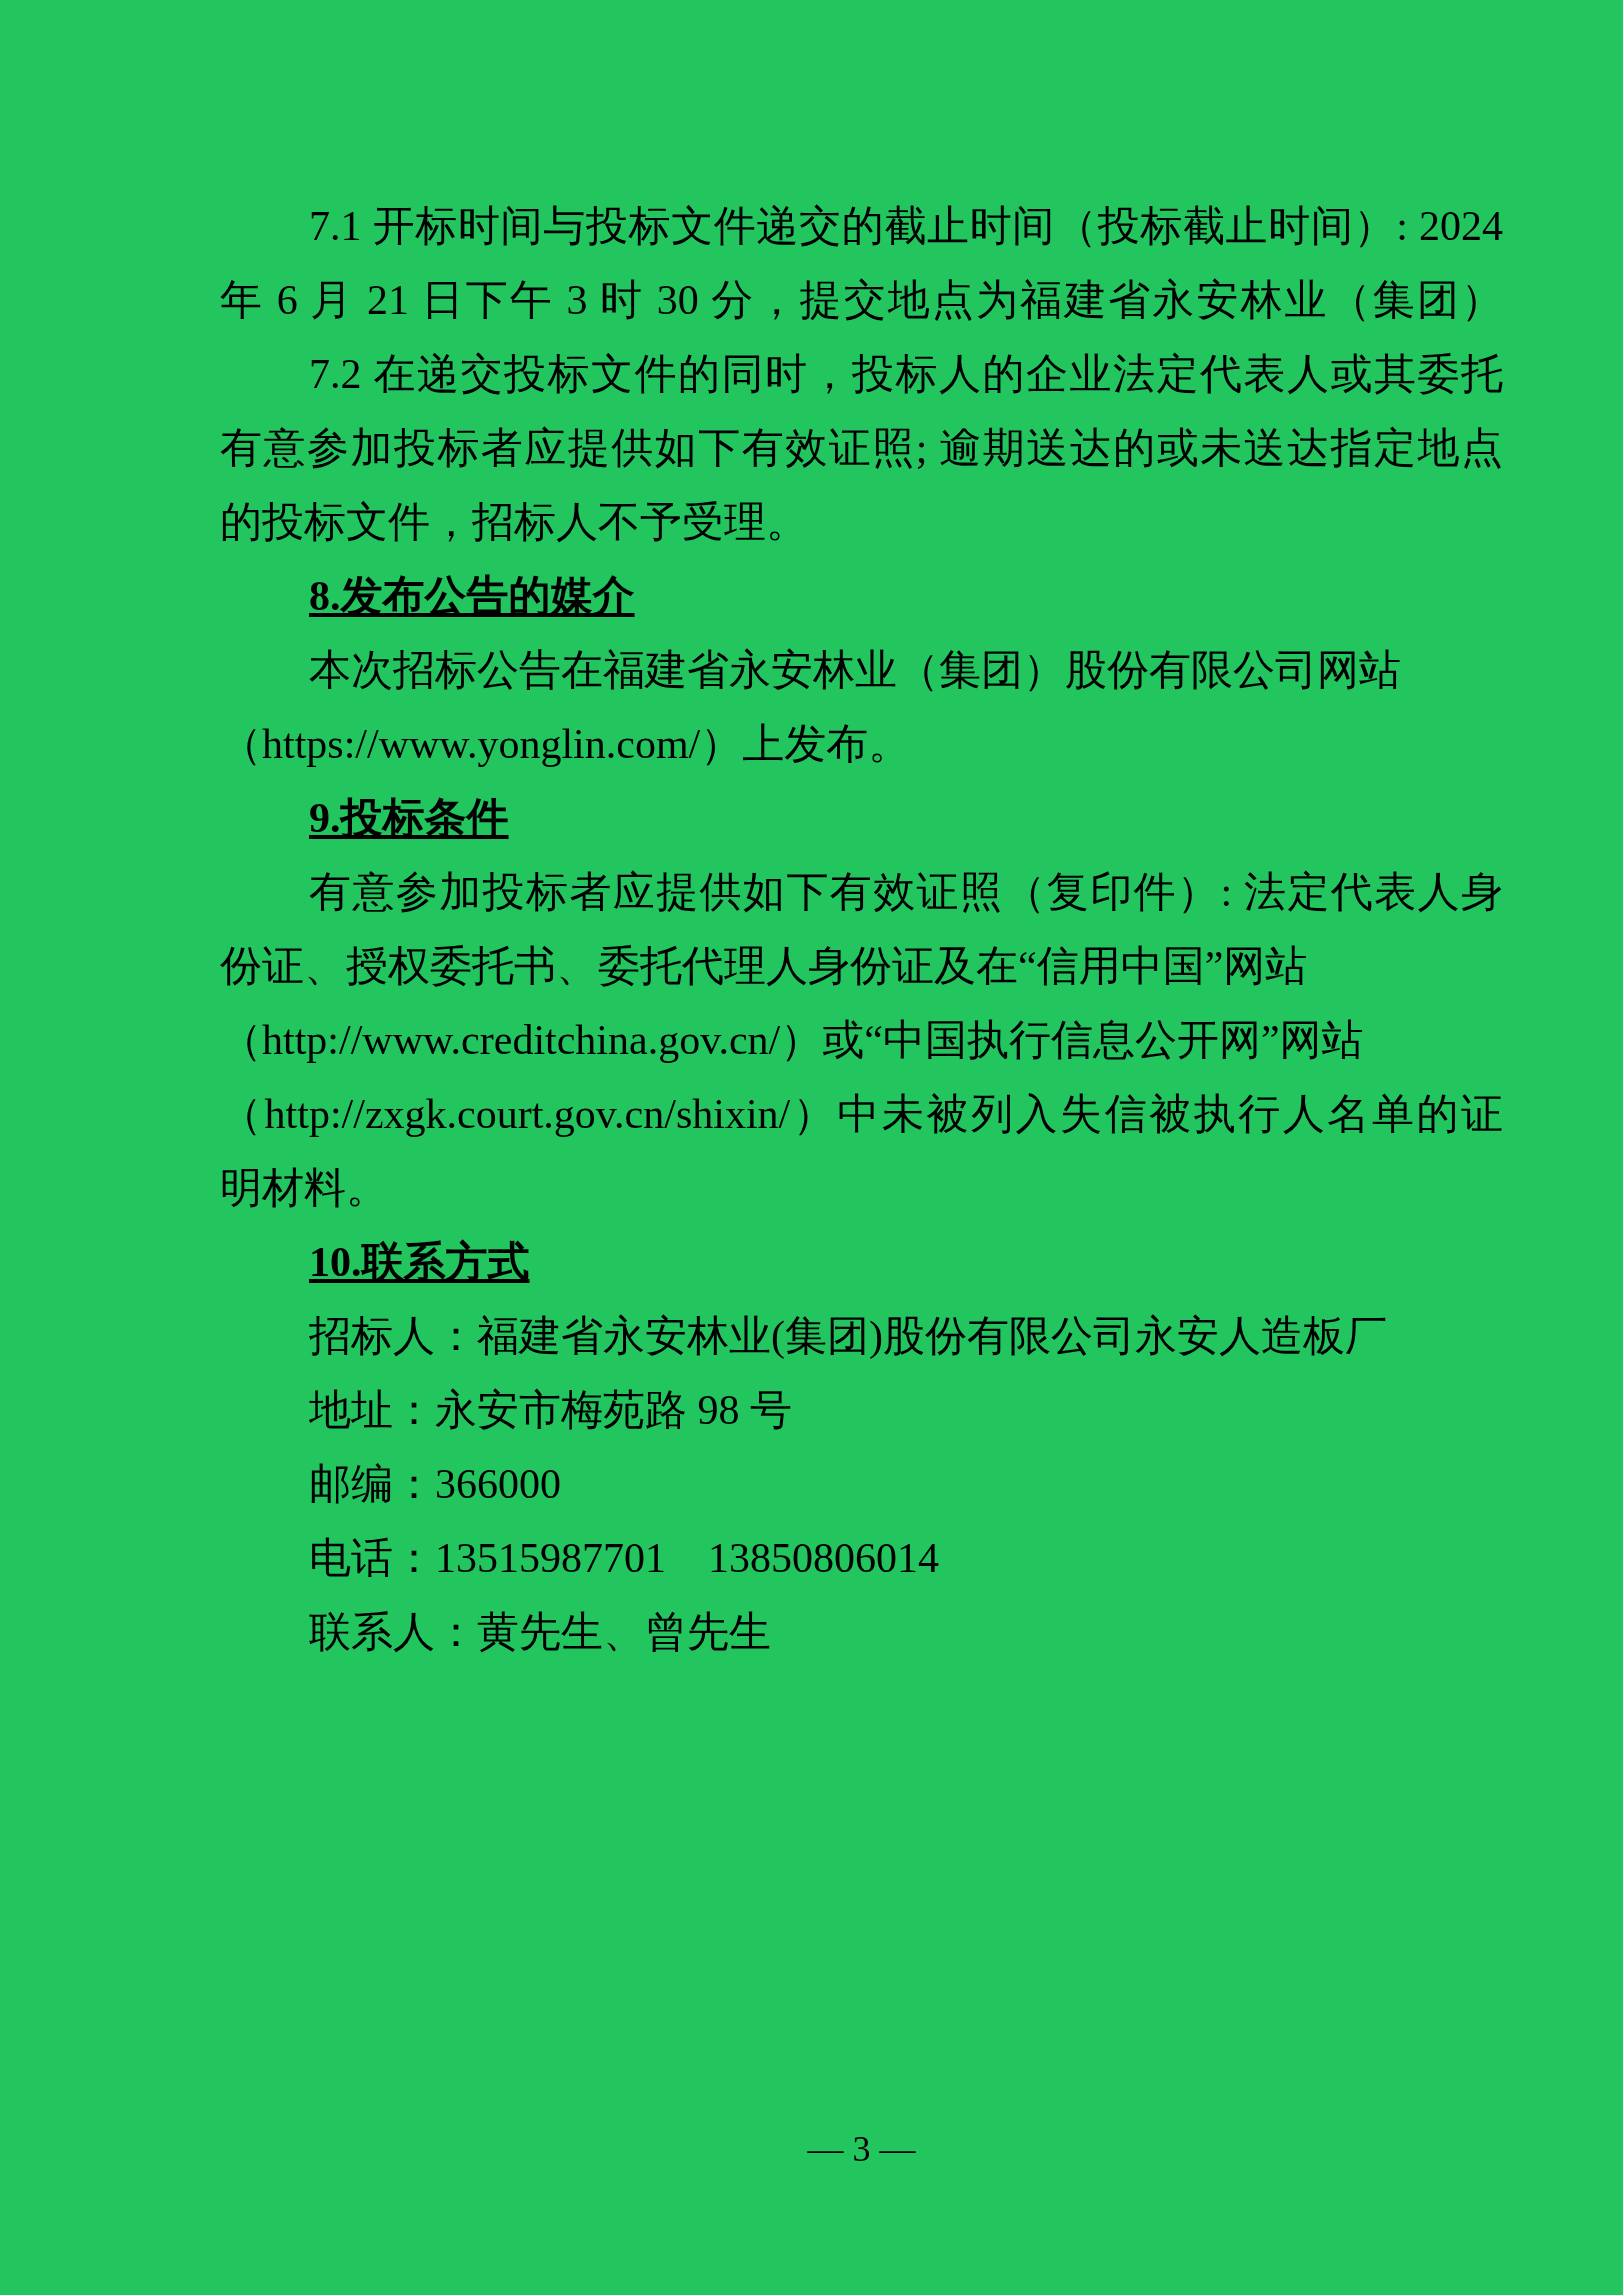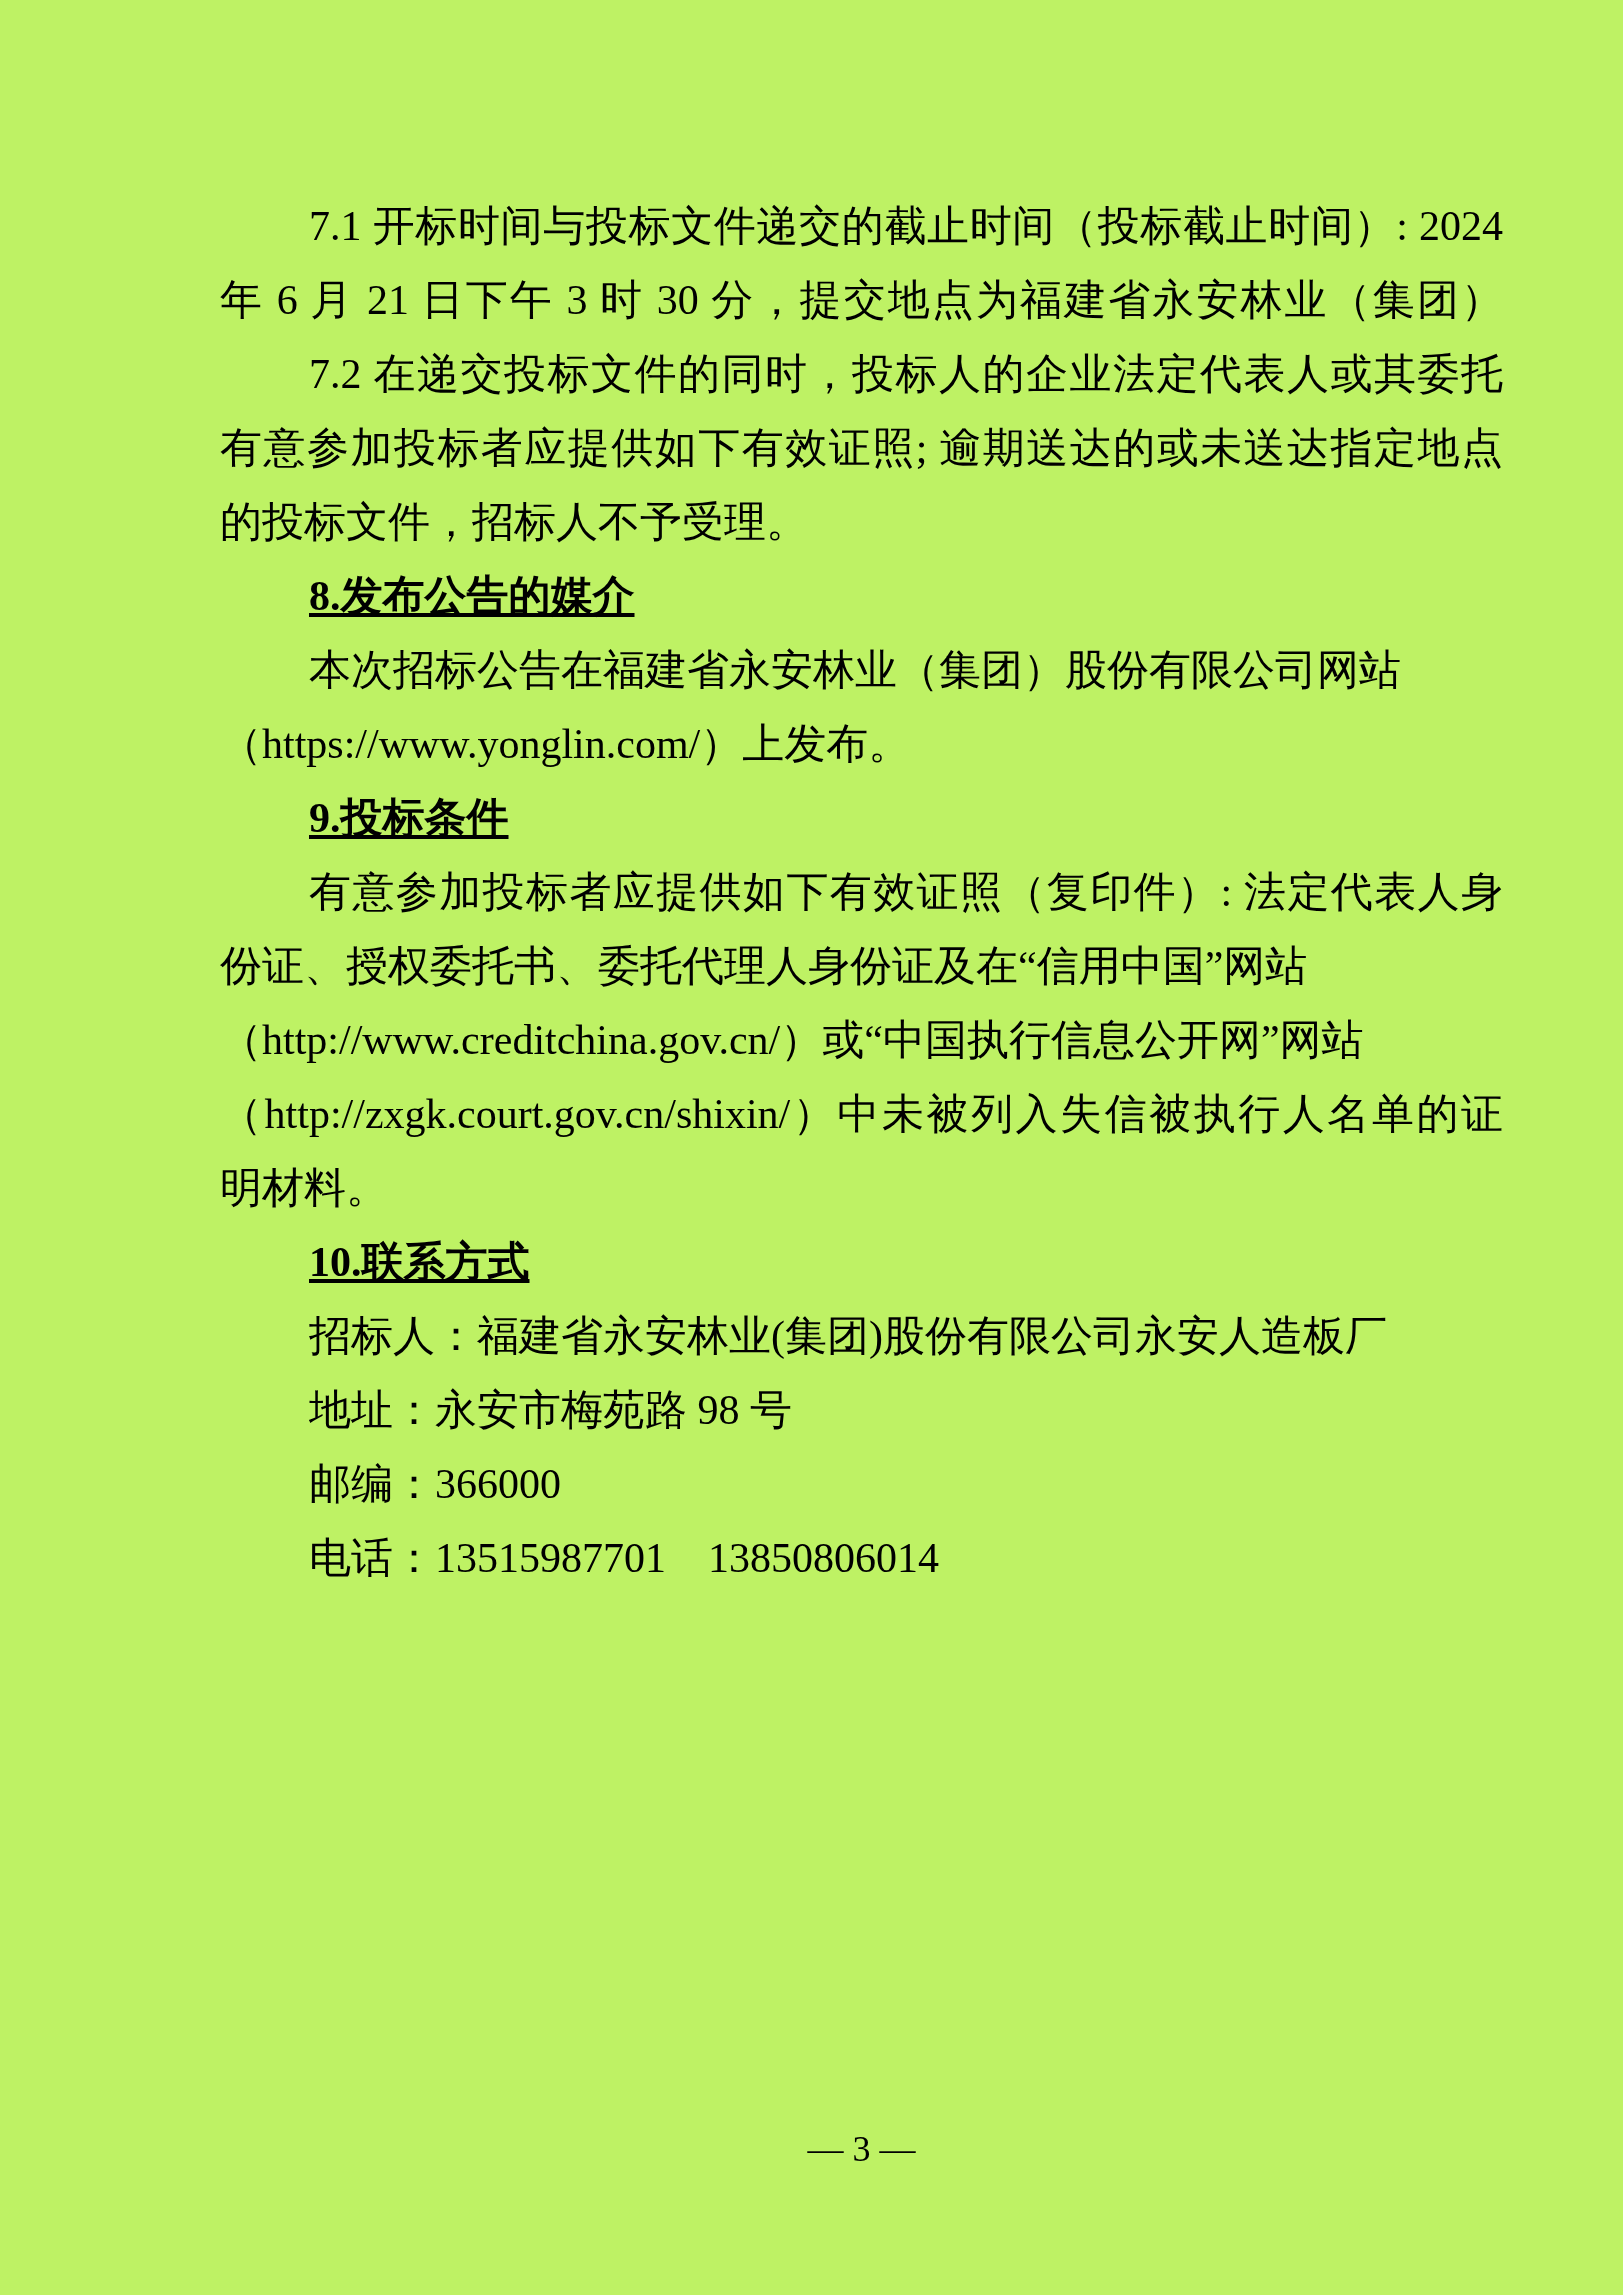--- a/index.html
+++ b/index.html
@@ -11,21 +11,21 @@
     height: 2295px;
     background: #ffffff;
     position: relative;
     overflow: hidden;
   }
   .page {
     position: absolute;
     left: 0; top: 0;
     width: 1623px;
     height: 2295px;
-    background: #bef264;
+    background: #22c55e;
   }
   .page-text {
     position: absolute;
     left: 220px;
     top: 189px;
     width: 1283px;
     color: #000000;
     font-family: "Liberation Serif", "DejaVu Serif", serif;
   }
   .line {
@@ -81,18 +81,19 @@
     <div class="line">份证、授权委托书、委托代理人身份证及在“信用中国”网站</div>
     <div class="line">（http://www.creditchina.gov.cn/）或“中国执行信息公开网”网站</div>
     <div class="line fill">（http://zxgk.court.gov.cn/shixin/）中未被列入失信被执行人名单的证</div>
     <div class="line">明材料。</div>
 
     <div class="line indent heading">10.联系方式</div>
     <div class="line indent">招标人：福建省永安林业(集团)股份有限公司永安人造板厂</div>
     <div class="line indent">地址：永安市梅苑路 98 号</div>
     <div class="line indent">邮编：366000</div>
     <div class="line indent">电话：13515987701　13850806014</div>
+    <div class="line indent">联系人：黄先生、曾先生</div>
   </div>
 
   <div class="page-footer">— 3 —</div>
 
 </div>
 
 
 </body></html>

